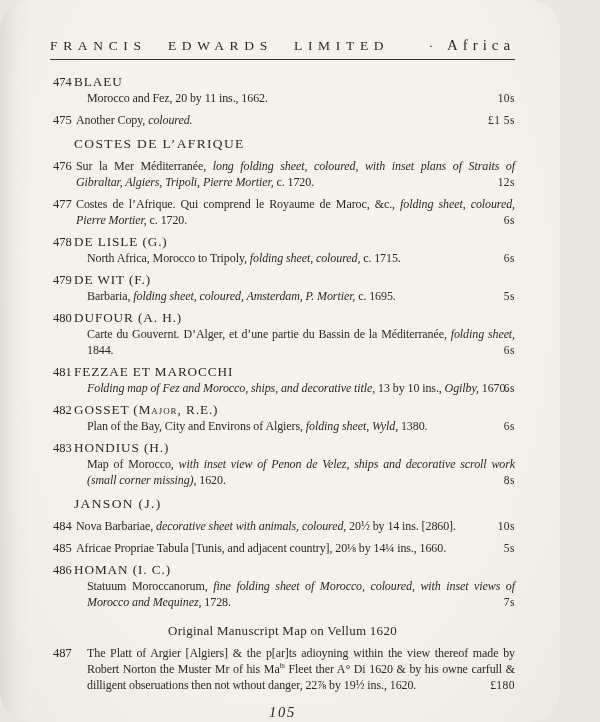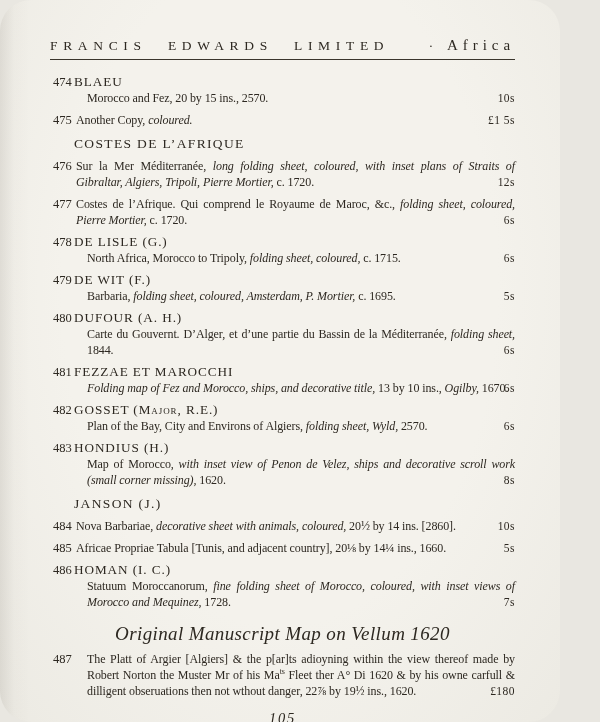--- a/index.html
+++ b/index.html
@@ -29,40 +29,40 @@
   .entry{position:relative;margin-top:6px;}
   .num{position:absolute;left:3px;top:1px;font-size:12.5px;}
   .author{margin-left:24px;font-size:13.2px;font-variant:small-caps;letter-spacing:.07em;}
   .desc{position:relative;text-align:justify;font-size:12px;line-height:16px;letter-spacing:-0.1px;}
   .entry.author-entry .desc{margin-left:37px;}
   .entry.inline-entry .desc{margin-left:26px;min-height:16px;}
   .desc i{font-style:italic;}
   .desc sup{font-size:8px;line-height:0;}
   .price{position:absolute;right:0;bottom:0;font-size:11.5px;letter-spacing:.04em;white-space:nowrap;}
   .group-h{margin:8px 0 0 24px;font-size:13.5px;letter-spacing:.1em;}
-  .section-h{margin:13px 0 5px 0;text-align:center;font-style:italic;font-size:19px;letter-spacing:.02em;}
+  .section-h{margin:13px 0 5px 0;text-align:center;font-size:13px;letter-spacing:.02em;}
   .pageno{margin-top:11px;text-align:center;font-style:italic;font-size:14.5px;letter-spacing:.12em;}
 </style>
 </head>
 <body>
 
 <div class="page">
   <div class="content">
 
     <div class="hdr">
       <span class="hdr-left">FRANCIS EDWARDS LIMITED</span>
       <span class="hdr-right"><span class="hdr-dot">·</span><span class="hdr-region">Africa</span></span>
     </div>
     <hr class="hdr-rule">
 
     <div class="entries">
         <div class="entry author-entry">
           <span class="num">474</span>
           <div class="author">BLAEU</div>
-          <div class="desc"><span>Morocco and Fez, 20 by 15 ins., 2570.</span><span class="price">10s</span></div>
+          <div class="desc"><span>Morocco and Fez, 20 by 11 ins., 1662.</span><span class="price">10s</span></div>
         </div>
         <div class="entry inline-entry">
           <span class="num">475</span>
           <div class="desc"><span>Another Copy, </span><i>coloured.</i><span class="price">£1 5s</span></div>
         </div>
         <div class="group-h">COSTES DE L’AFRIQUE</div>
         <div class="entry inline-entry">
           <span class="num">476</span>
           <div class="desc"><span>Sur la Mer Méditerranée, </span><i>long folding sheet, coloured, with inset plans of Straits of Gibraltar, Algiers, Tripoli, Pierre Mortier,</i><span> c. 1720.</span><span class="price">12s</span></div>
         </div>
@@ -86,21 +86,21 @@
           <div class="desc"><span>Carte du Gouvernt. D’Alger, et d’une partie du Bassin de la Méditerranée, </span><i>folding sheet,</i><span> 1844.</span><span class="price">6s</span></div>
         </div>
         <div class="entry author-entry">
           <span class="num">481</span>
           <div class="author">FEZZAE ET MAROCCHI</div>
           <div class="desc"><i>Folding map of Fez and Morocco, ships, and decorative title,</i><span> 13 by 10 ins., </span><i>Ogilby,</i><span> 1670.</span><span class="price">6s</span></div>
         </div>
         <div class="entry author-entry">
           <span class="num">482</span>
           <div class="author">GOSSET (Major, R.E.)</div>
-          <div class="desc"><span>Plan of the Bay, City and Environs of Algiers, </span><i>folding sheet, Wyld,</i><span> 2570.</span><span class="price">6s</span></div>
+          <div class="desc"><span>Plan of the Bay, City and Environs of Algiers, </span><i>folding sheet, Wyld,</i><span> 1380.</span><span class="price">6s</span></div>
         </div>
         <div class="entry author-entry">
           <span class="num">483</span>
           <div class="author">HONDIUS (H.)</div>
           <div class="desc"><span>Map of Morocco, </span><i>with inset view of Penon de Velez, ships and decorative scroll work (small corner missing),</i><span> 1620.</span><span class="price">8s</span></div>
         </div>
         <div class="group-h">JANSON (J.)</div>
         <div class="entry inline-entry">
           <span class="num">484</span>
           <div class="desc"><span>Nova Barbariae, </span><i>decorative sheet with animals, coloured,</i><span> 20½ by 14 ins. [2860].</span><span class="price">10s</span></div>

